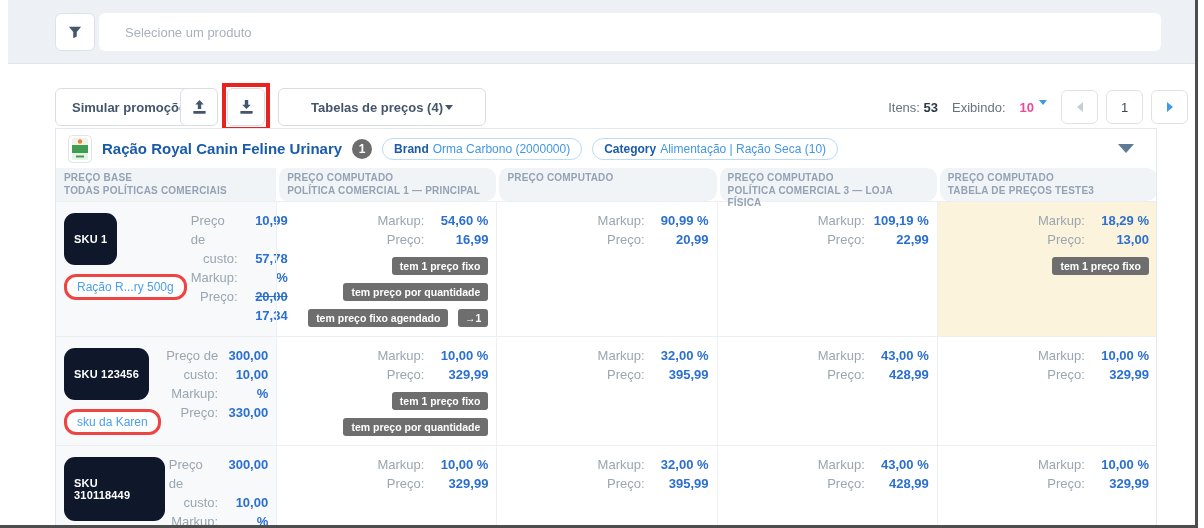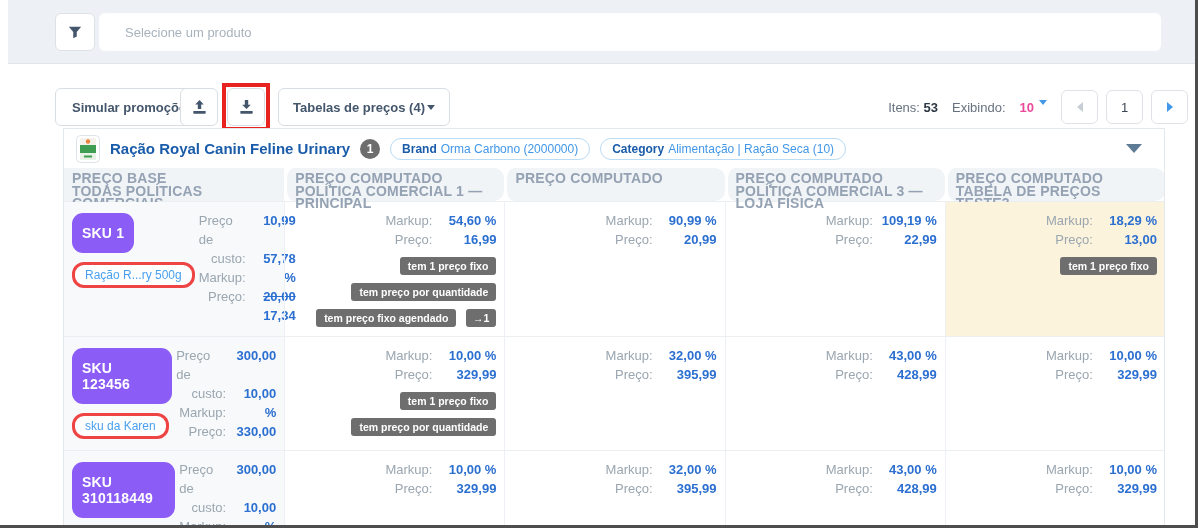--- a/index.html
+++ b/index.html
@@ -25,68 +25,68 @@
 
   
   .btn { position:absolute; top:88px; height:38px; background:#fff;
     border:1px solid #d9dee4; border-radius:6px; font-weight:bold; font-size:13px;
     color:#44566b; display:flex; align-items:center; justify-content:center; cursor:pointer; }
   .btn-simulate { left:55px; padding:0 16px; }
   .btn-upload  { left:180px; width:38px; }
   .btn-download{ left:227px; width:38px; }
   .red-box { position:absolute; left:222px; top:83px; width:48px; height:48px;
     border:4px solid #e8231f; pointer-events:none; }
-  .btn-tables { left:278px; padding:0 14px; gap:2px; }
+  .btn-tables { left:278px; padding:0 32px; gap:2px; }
   .caret { width:0; height:0; border-left:4px solid transparent; border-right:4px solid transparent;
     border-top:5px solid #44566b; display:inline-block; }
   .caret.blue { border-top-color:#4197e8; }
 
   .pager-area { position:absolute; right:16px; top:88px; height:38px;
     display:flex; align-items:center; gap:14px; font-size:13px; }
   .muted-label { color:#66727f; }
   .strong-val { font-weight:bold; color:#2b3744; }
   .pagesize { color:#ec4899; font-weight:bold; display:flex; gap:5px; cursor:pointer; }
   .pg-btn { width:37px; height:34px; background:#fff; border:1px solid #dfe3e8; border-radius:6px;
     display:flex; align-items:center; justify-content:center; cursor:pointer;
     font-size:13px; color:#3c4856; }
   .pg-group { display:flex; align-items:center; gap:8px; }
   .chev-left { width:0; height:0; border-top:5px solid transparent; border-bottom:5px solid transparent;
     border-right:6px solid #c6cdd4; }
   .chev-right { width:0; height:0; border-top:5px solid transparent; border-bottom:5px solid transparent;
     border-left:6px solid #4197e8; }
 
   
-  .card { position:absolute; left:63px; top:128px; width:1102px; height:400px;
+  .card { position:absolute; left:55px; top:128px; width:1102px; height:400px;
     background:#fff; border:1px solid #e3e8ed; border-bottom:none; overflow:hidden; }
   .card-header { height:39px; display:flex; align-items:center; gap:10px; padding:0 12px; }
   .thumb { width:24px; height:28px; border-radius:4px; flex:0 0 auto; }
   .p-title { font-size:15px; font-weight:bold; color:#1a5caa; }
   .count-badge { width:20px; height:20px; border-radius:50%; background:#6d6d6d; color:#fff;
     font-size:12px; font-weight:bold; display:flex; align-items:center; justify-content:center; }
   .chip { border:1px solid #badcf5; border-radius:12px; background:#fff; padding:3px 11px;
     font-size:12px; color:#4197e8; white-space:nowrap; }
   .chip b { color:#1a5caa; margin-right:4px; }
   .collapse { margin-left:auto; margin-right:10px; width:0; height:0; cursor:pointer;
     border-left:8px solid transparent; border-right:8px solid transparent; border-top:9px solid #5d7b94; }
 
   .thead { display:grid; grid-template-columns:repeat(5,220.2px); }
-  .hc { background:#f1f4f7; height:33px; padding:4px 8px; font-size:14px; line-height:12.5px;
+  .hc { background:#f1f4f7; height:33px; padding:4px 8px; font-size:10px; line-height:12.5px;
     font-weight:bold; color:#94a2b3; letter-spacing:.2px; }
   .hc + .hc { border-left:3px solid #fff;border-radius:10px; }
 
   .trow { display:grid; grid-template-columns:repeat(5,220.2px); border-top:1px solid #ebeff2; }
   .r1 { min-height:135px; } .r2 { min-height:108px; } .r3 { min-height:120px; }
   .cell { padding:9px 8px; border-left:1px solid #edf1f5; font-size:13px; }
   .cell.base { border-left:none; background:#f7f9fb; display:flex; gap:4px; }
   .cell.cream { background:#fcf3dc; }
   .policy { text-align:right; }
 
   .pills { display:flex; flex-direction:column; gap:9px; align-items:flex-start; padding-top:2px; }
-  .sku-pill { background:#8b5cf6; color:#fff; font-size:14px; font-weight:bold;
-    padding:12px 10px; border-radius:11px; letter-spacing:.2px; }
+  .sku-pill { background:#0f172a; color:#fff; font-size:11px; font-weight:bold;
+    padding:20px 10px; border-radius:11px; letter-spacing:.2px; }
   .name-pill { border:3px solid #ef4444; color:#4aa0ef; font-size:12px; background:#fff;
     padding:3px 10px; border-radius:12px; cursor:pointer; white-space:nowrap; }
 
   .kvs { margin-left:auto; }
   .kv { display:flex; justify-content:flex-end; gap:6px; line-height:19px; }
   .kv .k { color:#9aa6b0; }
   .kv .v { font-weight:bold; color:#2b6fd0; text-align:right; }
   .kvs .v { min-width:44px; }
   .policy .v { min-width:58px; display:inline-block; }
   .strike { text-decoration:line-through; }

